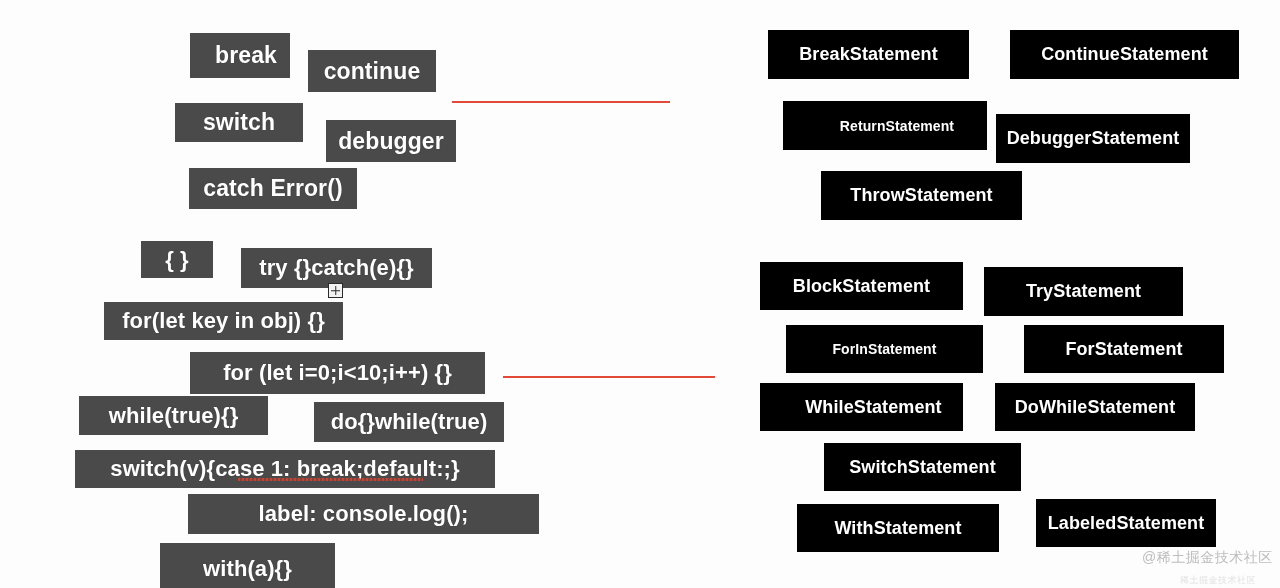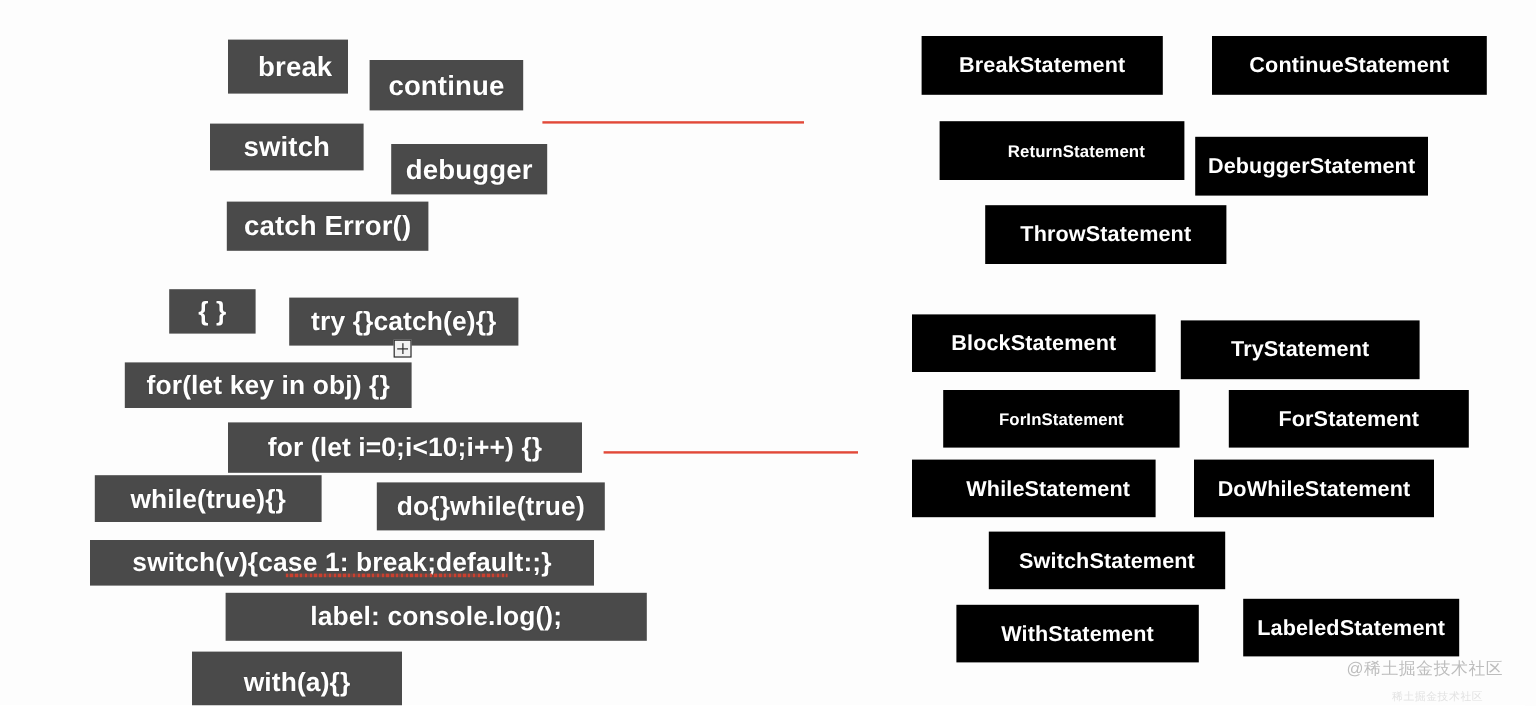--- a/index.html
+++ b/index.html
@@ -77,20 +77,21 @@
     right: 2px;
     height: 1.5px;
     transform: translateY(-50%);
   }
   .watermark {
     position: absolute;
     color: #bdbdbd;
     font-size: 14px;
     letter-spacing: 0.5px;
     user-select: none;
+    margin-left: 20px;
   }
   .watermark.faint {
     color: #e2e2e2;
     font-size: 9px;
   }
 </style>
 </head>
 <body>
 
 <div id="stage">

